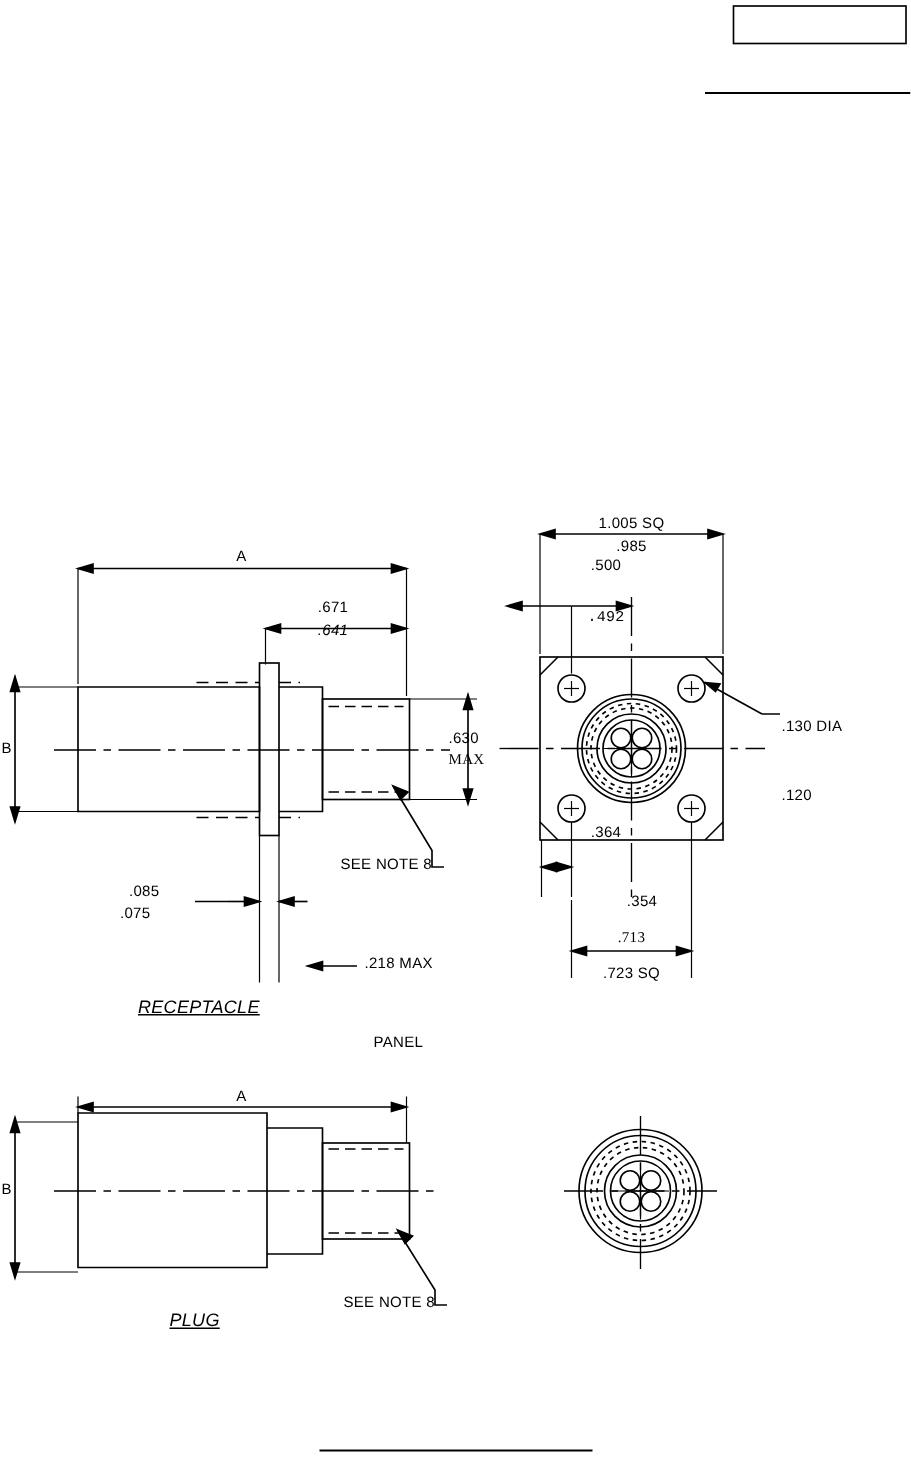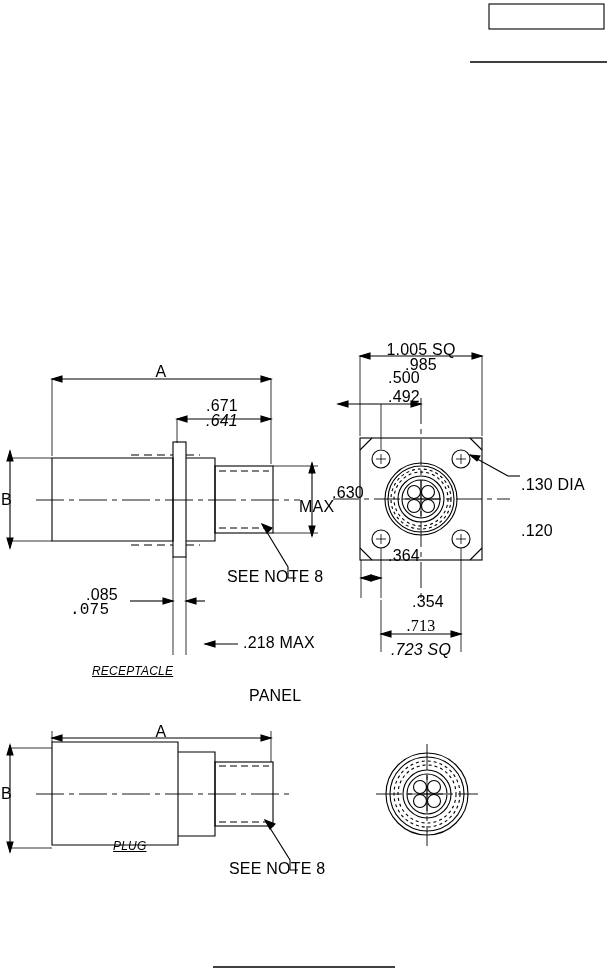--- a/index.html
+++ b/index.html
@@ -22,21 +22,21 @@
     height: 975px;
   }
   svg.draw {
     position: absolute;
     left: 0; top: 0;
     width: 607px;
     height: 975px;
   }
   .lbl {
     position: absolute;
-    font-size: 16px;
+    font-size: 10px;
     line-height: 12px;
     white-space: pre;
     letter-spacing: 0.2px;
   }
   .lbl.center { transform: translateX(-50%); }
   .lbl.big { font-size: 12px; }
   .lbl.ul { text-decoration: underline; font-style: italic; }
   .stack { }
 </style>
 </head>
@@ -214,46 +214,46 @@
       <line x1="427" y1="744" x2="427" y2="846" stroke-dasharray="26,5,5,5" stroke-width="0.9"></line>
     </g>
   </svg>
 
   <div class="lbl center" style="left:161px; top:366px;">A</div>
   <div class="lbl" style="left:1px; top:494px;">B</div>
 
   <div class="lbl center stack" style="left:222px; top:400px;">.671</div>
   <div class="lbl center stack" style="left:222px; top:415px;font-style:italic;">.641</div>
 
-  <div class="lbl" style="left:299px; top:487px;margin-left:33px;">.630</div>
-  <div class="lbl" style="left:299px; top:501px;">MAX</div>
+  <div class="lbl" style="left:299px; top:487px;">.630</div>
+  <div class="lbl" style="left:299px; top:501px;font-family:Liberation Serif, serif;">MAX</div>
 
   <div class="lbl" style="left:86px; top:589px;text-align:center;">.085</div>
-  <div class="lbl" style="left:70px; top:604px;font-family:Liberation Mono, monospace;">.075</div>
+  <div class="lbl" style="left:80px; top:604px;">.075</div>
 
   <div class="lbl" style="left:243px; top:637px;">.218 MAX</div>
   <div class="lbl" style="left:249px; top:690px;">PANEL</div>
 
   <div class="lbl" style="left:227px; top:571px;">SEE NOTE 8</div>
 
   <div class="lbl big ul" style="left:92px; top:665px;">RECEPTACLE</div>
 
   <div class="lbl center" style="left:421px; top:344px;">1.005 SQ</div>
   <div class="lbl center" style="left:421px; top:359px;">.985</div>
 
   <div class="lbl center" style="left:404px; top:372px;">.500</div>
-  <div class="lbl center" style="left:404px; top:391px;">.492</div>
+  <div class="lbl center" style="left:404px; top:407px;font-family:Liberation Mono, monospace;">.492</div>
 
   <div class="lbl" style="left:521px; top:479px;">.130 DIA</div>
   <div class="lbl" style="left:521px; top:493px;margin-top:32px;">.120</div>
 
   <div class="lbl center" style="left:404px; top:550px;">.364</div>
   <div class="lbl center" style="left:428px; top:596px;">.354</div>
 
-  <div class="lbl center" style="left:421px; top:644px;font-style:italic;">.723 SQ</div>
+  <div class="lbl center" style="left:421px; top:644px;">.723 SQ</div>
   <div class="lbl center" style="left:421px; top:620px;font-family:Liberation Serif, serif;">.713</div>
 
   <div class="lbl center" style="left:161px; top:726px;">A</div>
   <div class="lbl" style="left:1px; top:788px;">B</div>
   <div class="lbl" style="left:229px; top:863px;">SEE NOTE 8</div>
-  <div class="lbl big ul" style="left:113px; top:840px;text-align:right;">PLUG</div>
+  <div class="lbl big ul" style="left:113px; top:874px;text-align:right;">PLUG</div>
 
 </div>
 
 </body></html>

